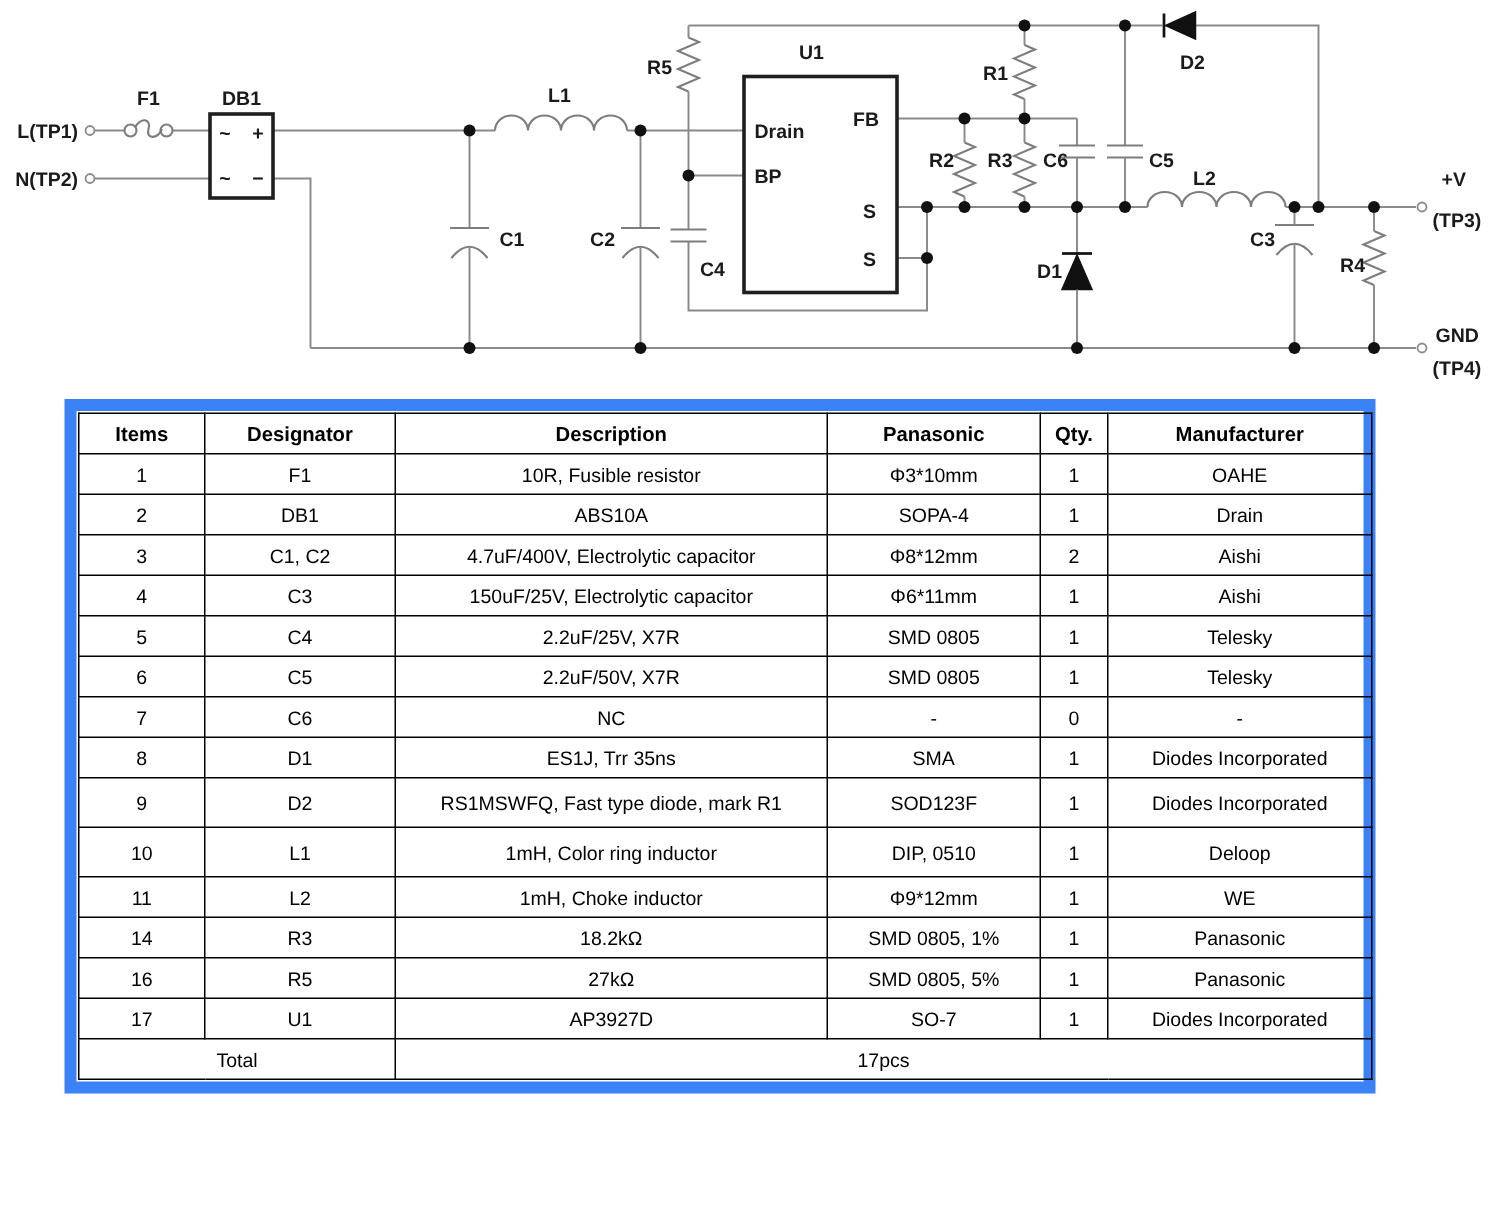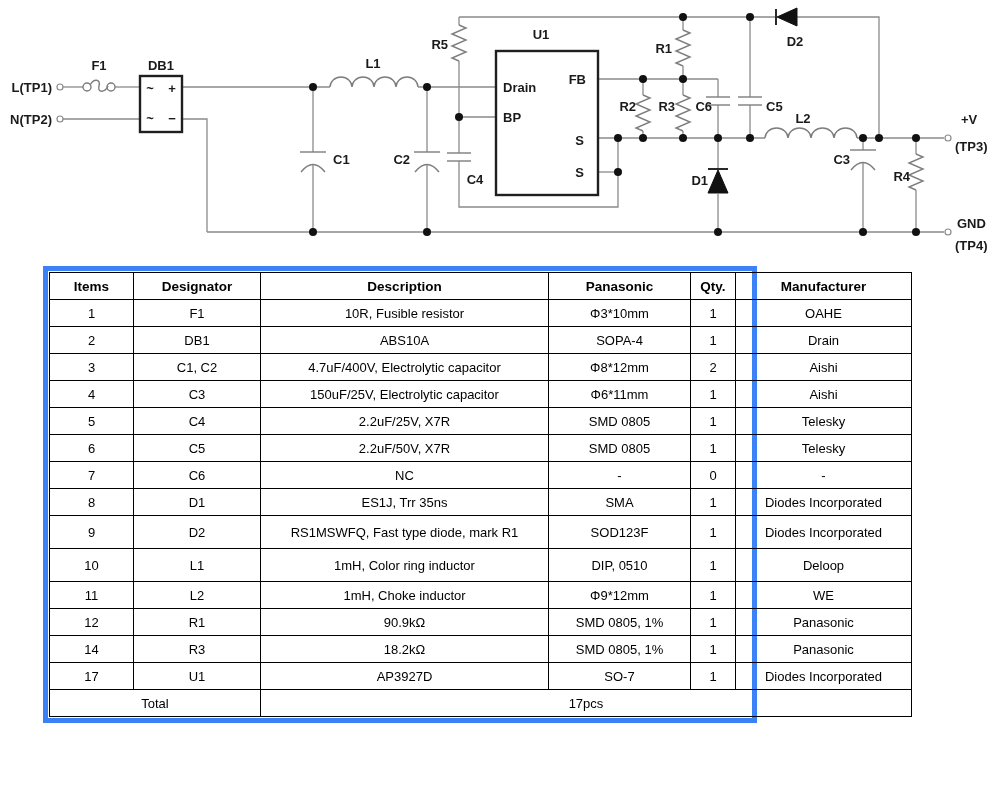--- a/index.html
+++ b/index.html
@@ -13,22 +13,22 @@
   .comp   { stroke:#7d7d7d; stroke-width:1.4; fill:none; }
   .boxln  { stroke:#1f1f1f; stroke-width:2.4; fill:#ffffff; }
   .dot    { fill:#111111; stroke:none; }
   .term   { fill:#ffffff; stroke:#8a8a8a; stroke-width:1.2; }
   .diode  { fill:#111111; stroke:#111111; }
   .dln    { stroke:#111111; stroke-width:1.8; fill:none; }
   .slabel { font-family:"Liberation Sans", sans-serif; font-size:13px; font-weight:600; fill:#1a1a1a; }
   .pinlbl { font-family:"Liberation Sans", sans-serif; font-size:13px; font-weight:600; fill:#1a1a1a; }
 
   
-  #bom-wrap { position:absolute; left:43px; top:266px; width:714px;
-              border:5px solid #3b82f6; padding:1px; background:#fff; }
+  #bom-wrap { position:absolute; left:43px; top:266px; width:874px;
+              border:8px solid #3b82f6; padding:1px; background:#fff; }
   table#bom { width:100%; border-collapse:collapse; table-layout:fixed;
               font-size:13px; }
   #bom th, #bom td { border:1px solid #000; text-align:center; vertical-align:middle;
               padding:2px 4px; height:27px; overflow:hidden; white-space:nowrap; }
   #bom th { font-weight:bold; font-size:13.5px; }
   #bom tr.tall td { height:33px; }
   #bom td.b { font-weight:normal; }
 </style>
 </head>
 <body>
@@ -327,32 +327,32 @@
           </tr>
           <tr>
             <td>11</td>
             <td>L2</td>
             <td>1mH, Choke inductor</td>
             <td>Φ9*12mm</td>
             <td>1</td>
             <td>WE</td>
           </tr>
           <tr>
-            <td>12</td>
-            <td>R1</td>
-            <td>90.9kΩ</td>
-            <td>SMD 0805, 1%</td>
-            <td>1</td>
-            <td>Panasonic</td>
-          </tr>
-          <tr>
             <td>14</td>
             <td>R3</td>
             <td>18.2kΩ</td>
             <td>SMD 0805, 1%</td>
+            <td>1</td>
+            <td>Panasonic</td>
+          </tr>
+          <tr>
+            <td>16</td>
+            <td>R5</td>
+            <td>27kΩ</td>
+            <td>SMD 0805, 5%</td>
             <td>1</td>
             <td>Panasonic</td>
           </tr>
           <tr>
             <td>17</td>
             <td>U1</td>
             <td>AP3927D</td>
             <td>SO-7</td>
             <td>1</td>
             <td>Diodes Incorporated</td>

